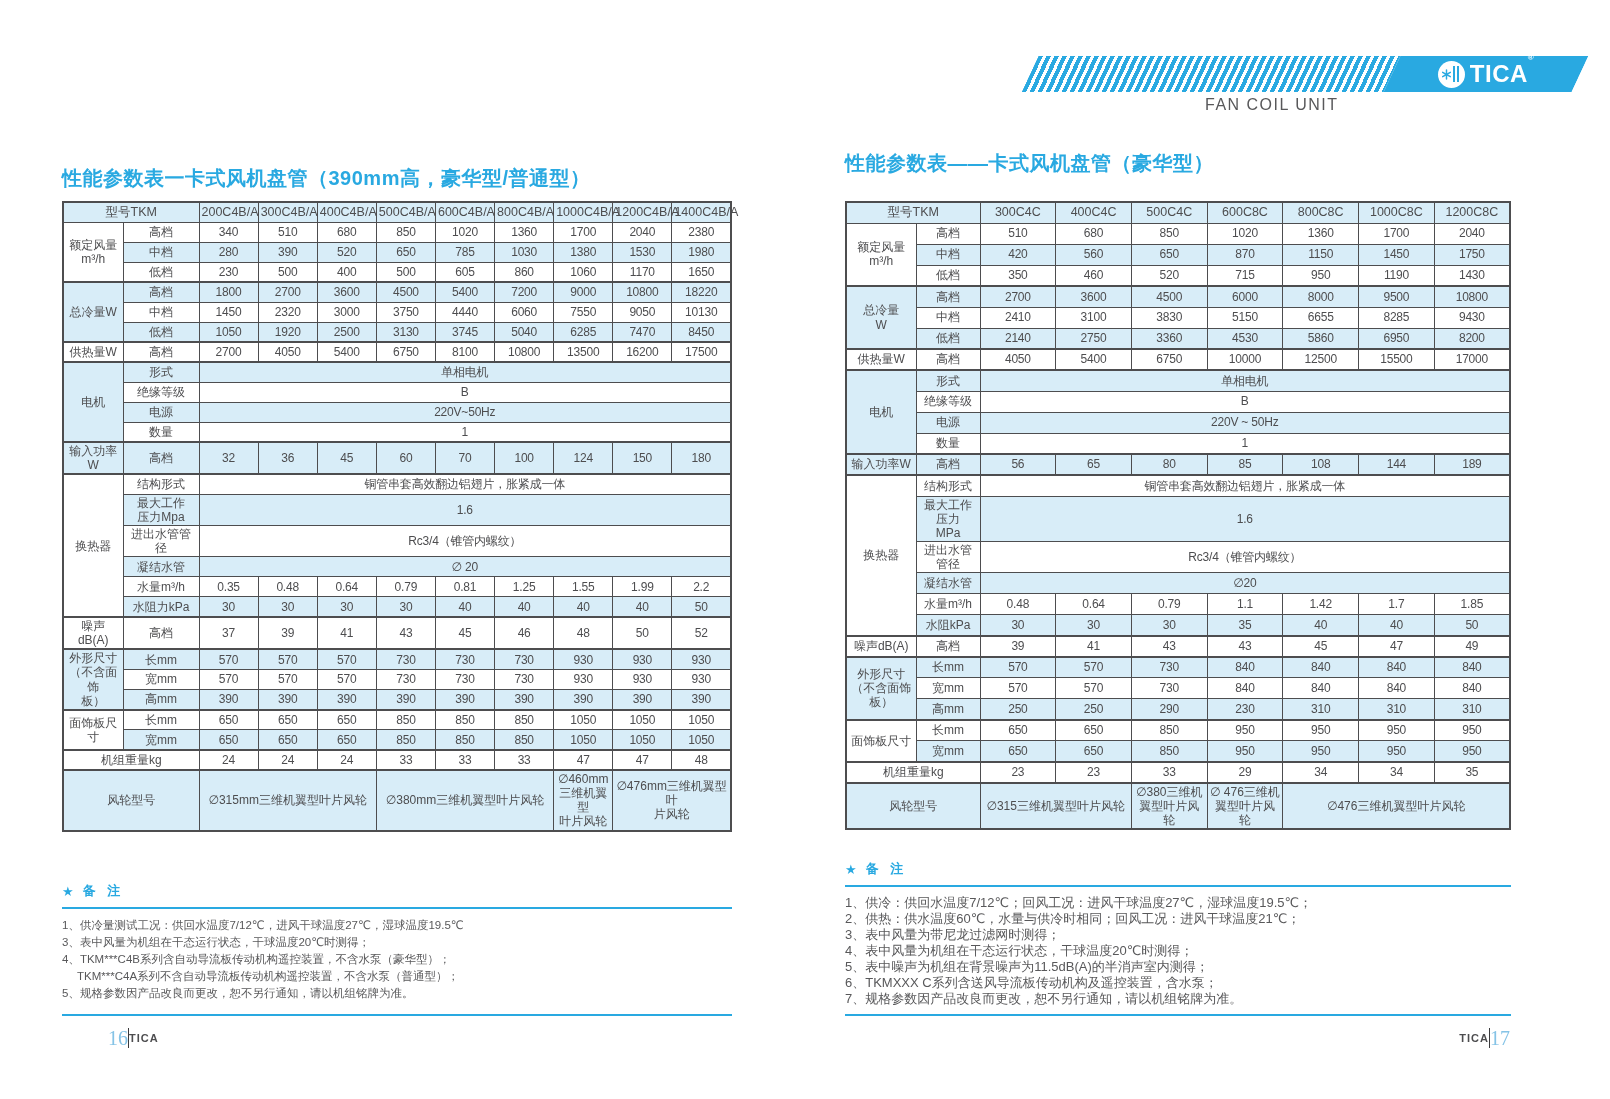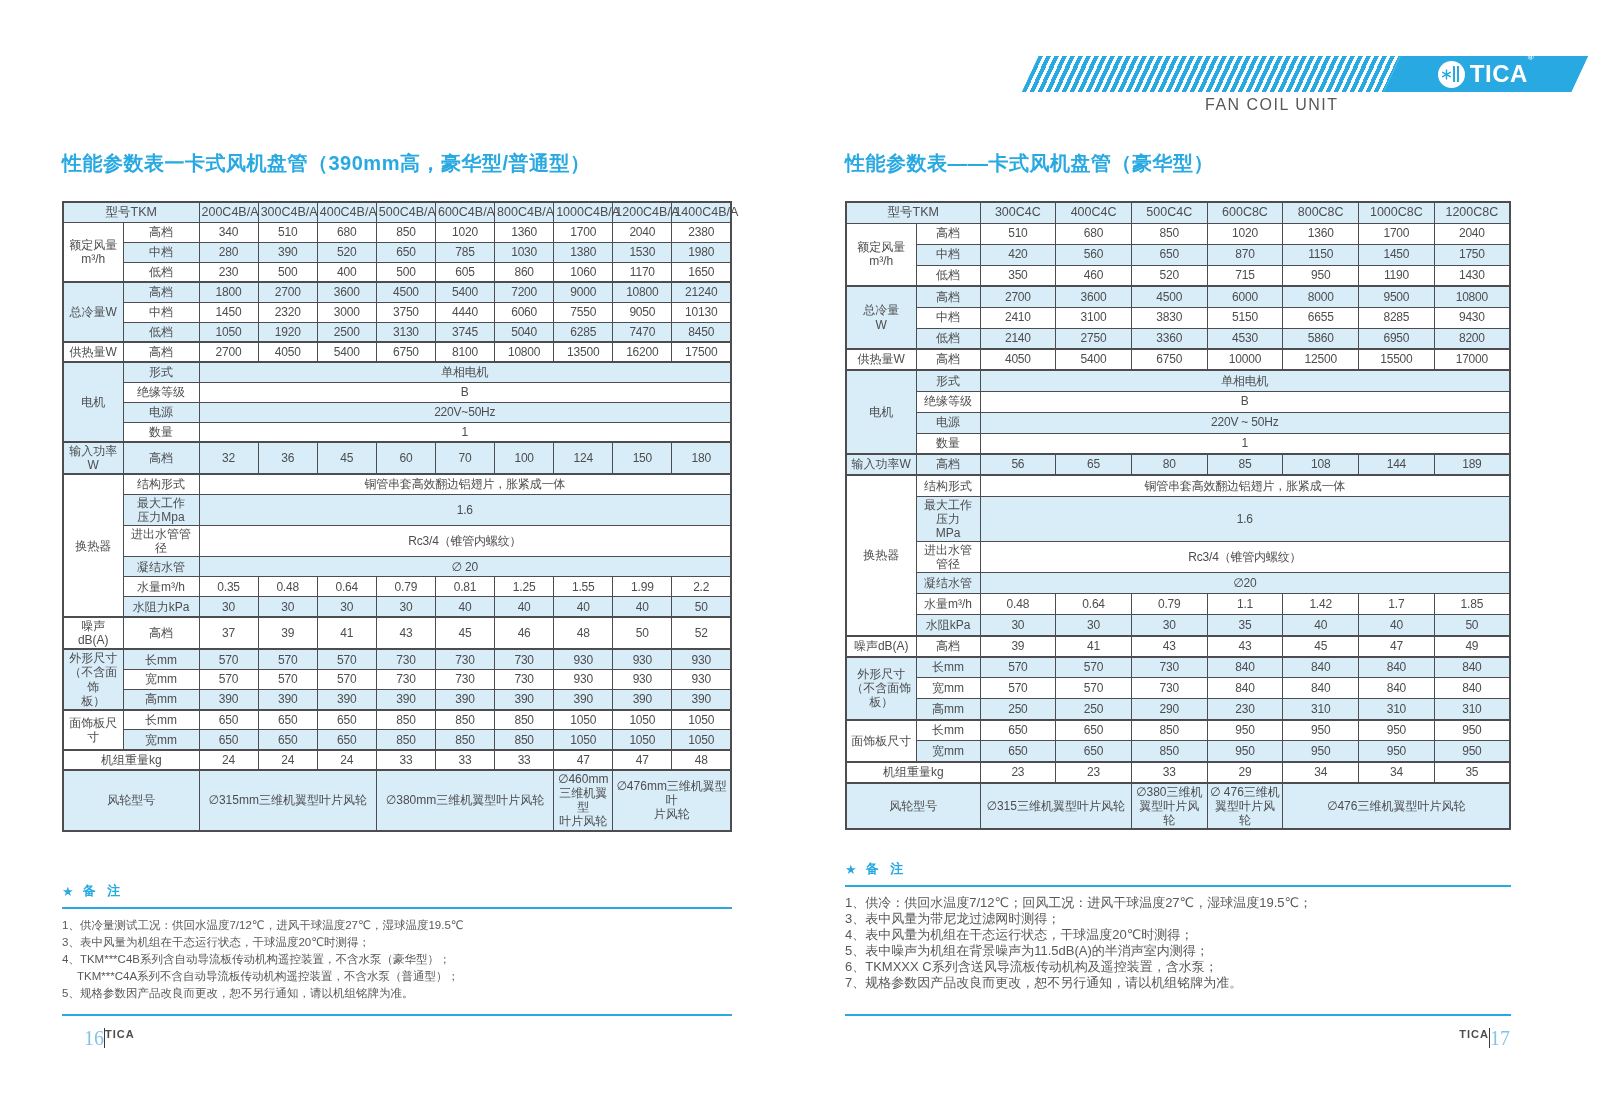--- a/index.html
+++ b/index.html
@@ -16,21 +16,21 @@
   .band-stripes { flex:1; background:repeating-linear-gradient(90deg,var(--accent) 0px,var(--accent) 4.5px,#fff 4.5px,#fff 8px); }
   .band-solid { width:188px; background:var(--accent); position:relative; }
   .logo { position:absolute; inset:0; transform:skewX(25deg); display:flex; align-items:center; justify-content:center; gap:5px; }
   .logo-circle { width:27px; height:27px; border-radius:50%; background:#fff; display:flex; align-items:center; justify-content:center; gap:1px; }
   .logo-bars { width:8px; height:16px; background:repeating-linear-gradient(90deg,var(--accent) 0 2px,#fff 2px 4px); }
   .logo-word { color:#fff; font-weight:bold; font-size:24px; letter-spacing:0.5px; line-height:1; }
   .logo-reg { color:#fff; font-size:8px; vertical-align:top; position:relative; top:-8px; }
   .fan-coil-label { position:absolute; left:1205px; top:96px; font-size:16px; letter-spacing:1.5px; color:#58585a; }
   
   .sec-title { position:absolute; top:150px; font-size:20px; font-weight:600; color:var(--accent); letter-spacing:0.5px; }
-  .sec-title.l { left:62px; } .sec-title.r { left:845px; }
+  .sec-title.l { left:62px;margin-top:15px; } .sec-title.r { left:845px; }
   
   .twrap { position:absolute; top:201px; }
   .twrap.l { left:62px; } .twrap.r { left:845px; }
   table.spec { border-collapse:collapse; table-layout:fixed; border:2px solid var(--border); }
   table.spec.tl { width:670px; } table.spec.tr { width:666px; }
   table.spec th, table.spec td {
     border:1px solid var(--border); text-align:center; vertical-align:middle;
     font-weight:normal; font-size:12px; line-height:1.18; padding:1px 2px; height:20px;
   }
   table.spec.tr th, table.spec.tr td { height:21px; }
@@ -50,21 +50,21 @@
   .star-icon { font-size:13px; line-height:1; }
   .note-head .nl { letter-spacing:4px; }
   .note-rule { height:2px; background:var(--accent); margin-top:7px; }
   .note-body { margin-top:8px; }
   .notes.l .note-line { font-size:11.5px; line-height:17px; color:#58585a; }
   .notes.r .note-line { font-size:13px; line-height:16px; color:#58585a; }
   .note-line.indent { padding-left:15px; }
   
   .page-line { position:absolute; top:1014px; height:2px; background:var(--accent); }
   .page-line.l { left:62px; width:670px; } .page-line.r { left:845px; width:666px; }
-  .footer { position:absolute; top:1028px; display:flex; align-items:flex-start; gap:0; }
+  .footer { position:absolute; top:1028px; display:flex; align-items:center; gap:0;margin-left:24px; }
   .footer.l { left:84px; } .footer.r { right:100px; }
   .page-num { font-family:"Liberation Serif","DejaVu Serif",serif; font-size:20px; color:var(--pageblue); line-height:1; }
   .footer-sep { width:1px; height:20px; background:#3a3a3c; }
   .footer-brand { font-size:11px; font-weight:bold; letter-spacing:1px; color:#4d4d4f; }
 </style>
 </head>
 <body style="--accent: #29a9e1; --fill: #d8edf8; --border: #4d4d4f; --text: #4d4d4f; --pageblue: #85c3e6;">
 
 <div class="band">
   <div class="band-stripes"></div>
@@ -164,21 +164,21 @@
           <td class="lab cb" rowspan="3">总冷量W</td>
           <td class="lab">高档</td>
           <td class="num">1800</td>
           <td class="num">2700</td>
           <td class="num">3600</td>
           <td class="num">4500</td>
           <td class="num">5400</td>
           <td class="num">7200</td>
           <td class="num">9000</td>
           <td class="num">10800</td>
-          <td class="num">21240</td>
+          <td class="num">18220</td>
         </tr>
         <tr class="">
           <td class="lab">中档</td>
           <td class="num">1450</td>
           <td class="num">2320</td>
           <td class="num">3000</td>
           <td class="num">3750</td>
           <td class="num">4440</td>
           <td class="num">6060</td>
           <td class="num">7550</td>
@@ -654,20 +654,21 @@
     </div>
 </div>
 <div class="notes r">
   <div class="note-head">
     <span class="star-icon">★</span>
     <span class="nl">备 注</span>
   </div>
   <div class="note-rule"></div>
   <div class="note-body" id="notes-right">
       <div class="note-line">1、供冷：供回水温度7/12℃；回风工况：进风干球温度27℃，湿球温度19.5℃；</div>
+      <div class="note-line">2、供热：供水温度60℃，水量与供冷时相同；回风工况：进风干球温度21℃；</div>
       <div class="note-line">3、表中风量为带尼龙过滤网时测得；</div>
       <div class="note-line">4、表中风量为机组在干态运行状态，干球温度20℃时测得；</div>
       <div class="note-line">5、表中噪声为机组在背景噪声为11.5dB(A)的半消声室内测得；</div>
       <div class="note-line">6、TKMXXX C系列含送风导流板传动机构及遥控装置，含水泵；</div>
       <div class="note-line">7、规格参数因产品改良而更改，恕不另行通知，请以机组铭牌为准。</div>
     </div>
 </div>
 
 <div class="page-line l"></div>
 <div class="page-line r"></div>

